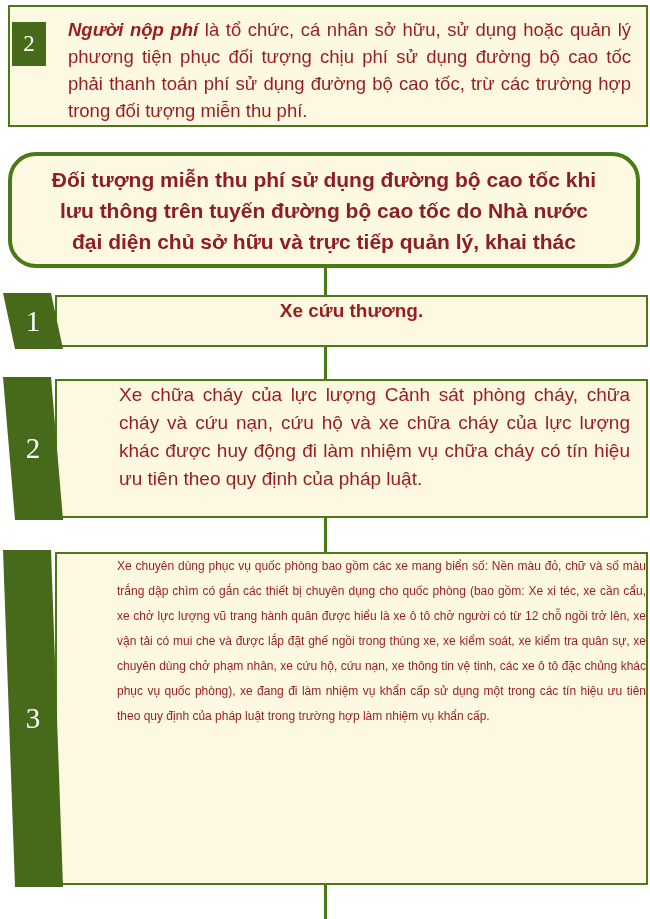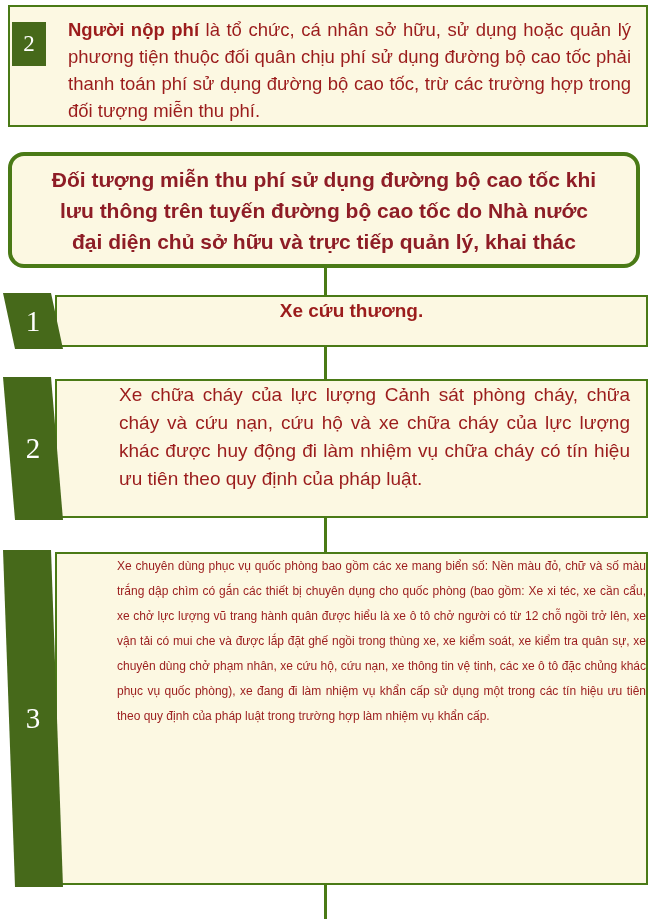--- a/index.html
+++ b/index.html
@@ -37,32 +37,32 @@
     display:flex;align-items:center;justify-content:center;
     color:var(--number-white);
     font-family:"Liberation Serif",serif;
     font-size:23px;
   }
   .note-text{
     color:var(--text-red);
     font-size:18.5px;line-height:27px;
     text-align:justify;
   }
-  .note-text b{color:var(--text-red);}
+  .note-text b{color:var(--text-red);font-style:italic;}
 
   
   .plain-gap{height:25px;}
 
   
   .title-box{
     margin:0 10px 0 8px;
     height:116px;
     background:var(--box-fill);
     border:4px solid var(--green-border);
-    border-radius:16px;
+    border-radius:28px;
     display:flex;align-items:center;justify-content:center;
     padding:4px 36px;
   }
   .title-text{
     color:var(--title-maroon);
     font-weight:bold;
     font-size:21px;line-height:31px;
     text-align:center;
   }
 
@@ -121,21 +121,21 @@
     font-size:12px;line-height:25px;
   }
 </style>
 </head>
 <body>
 
 <div class="page">
 
   <section class="note-box">
     <div class="badge-rect">2</div>
-    <p class="note-text"><b>Người nộp phí</b><span> là tổ chức, cá nhân sở hữu, sử dụng hoặc quản lý phương tiện thuộc đối quân chịu phí sử dụng đường bộ cao tốc phải thanh toán phí sử dụng đường bộ cao tốc, trừ các trường hợp trong đối tượng miễn thu phí.</span></p>
+    <p class="note-text"><b>Người nộp phí</b><span> là tổ chức, cá nhân sở hữu, sử dụng hoặc quản lý phương tiện phục đối tượng chịu phí sử dụng đường bộ cao tốc phải thanh toán phí sử dụng đường bộ cao tốc, trừ các trường hợp trong đối tượng miễn thu phí.</span></p>
   </section>
 
   <div class="plain-gap"></div>
 
   <section class="title-box">
     <p class="title-text">Đối tượng miễn thu phí sử dụng đường bộ cao tốc khi lưu thông trên tuyến đường bộ cao tốc do Nhà nước đại diện chủ sở hữu và trực tiếp quản lý, khai thác</p>
   </section>
 
   <div class="connector conn-a">
       <i></i>

